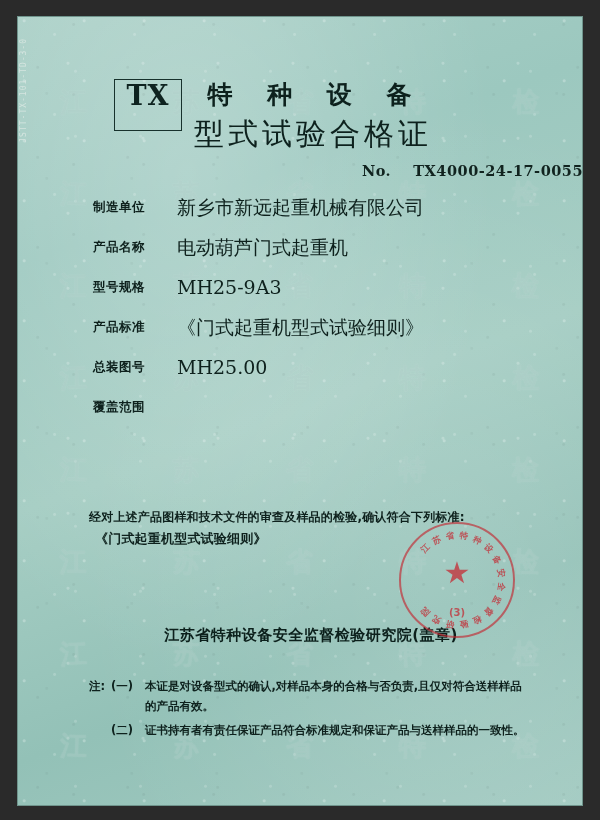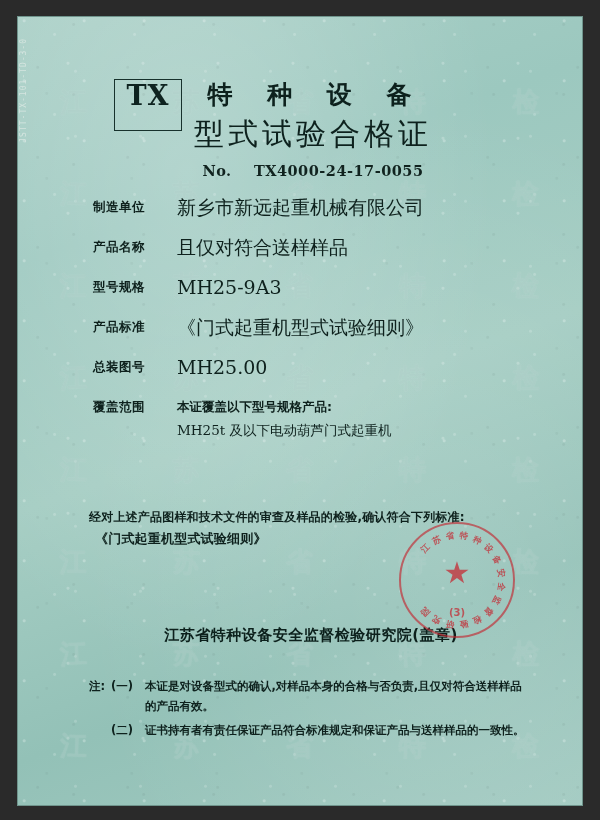--- a/index.html
+++ b/index.html
@@ -133,21 +133,21 @@
     font-size: 30px;
     font-weight: normal;
     letter-spacing: 4px;
     color: #0d211d;
     padding-left: 26px;
   }
   .cert-no {
     position: absolute;
     left: 0; right: 0;
     top: 146px;
-    text-align: center;
+    text-align: right;
     font-family: "DejaVu Serif", serif;
     font-size: 14.5px;
     font-weight: bold;
     letter-spacing: .5px;
     color: #11231f;
     padding-left: 26px;
   }
 
   .fields {
     position: absolute;
@@ -368,44 +368,40 @@
 
     <div class="fields">
 
       <div class="field-row">
         <div class="field-label">制造单位</div>
         <div class="field-value">新乡市新远起重机械有限公司</div>
       </div>
 
       <div class="field-row">
         <div class="field-label">产品名称</div>
-        <div class="field-value">且仅对符合送样样品</div>
+        <div class="field-value">电动葫芦门式起重机</div>
       </div>
 
       <div class="field-row">
         <div class="field-label">型号规格</div>
         <div class="field-value">MH25-9A3</div>
       </div>
 
       <div class="field-row">
         <div class="field-label">产品标准</div>
         <div class="field-value">《门式起重机型式试验细则》</div>
       </div>
 
       <div class="field-row">
         <div class="field-label">总装图号</div>
         <div class="field-value">MH25.00</div>
       </div>
 
       <div class="field-row tall">
         <div class="field-label">覆盖范围</div>
-        <div>
-          <div class="field-value bold">本证覆盖以下型号规格产品:</div>
-          <div class="field-value cover-line2">MH25t 及以下电动葫芦门式起重机</div>
-        </div>
       </div>
 
     </div>
 
     <div class="statement">
       <div>经对上述产品图样和技术文件的审查及样品的检验,确认符合下列标准:</div>
       <div class="l2">《门式起重机型式试验细则》</div>
     </div>
 
     <div id="seal">

